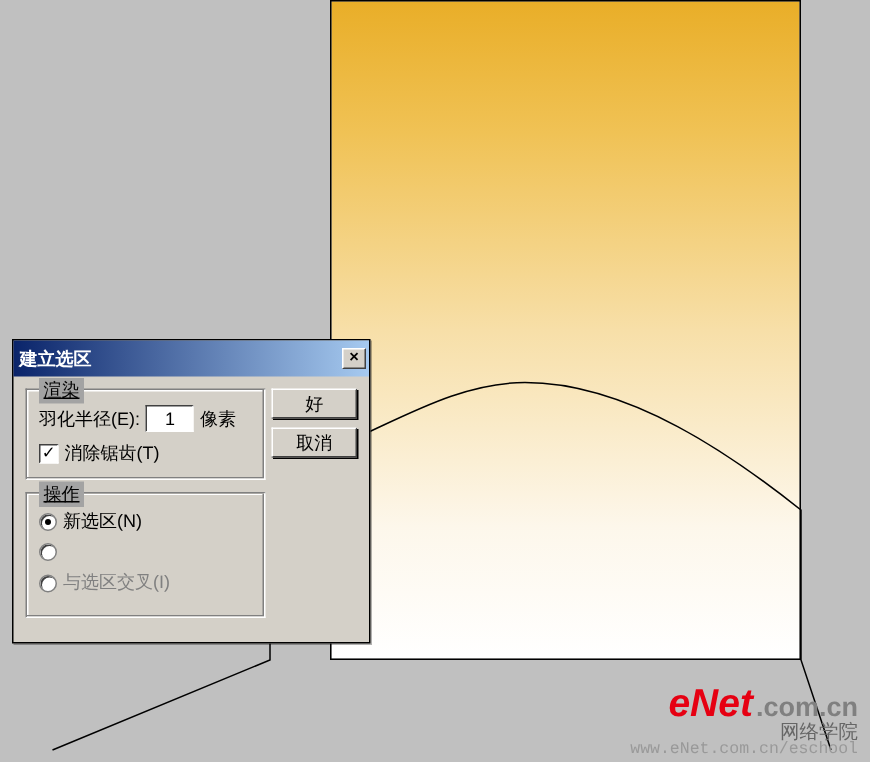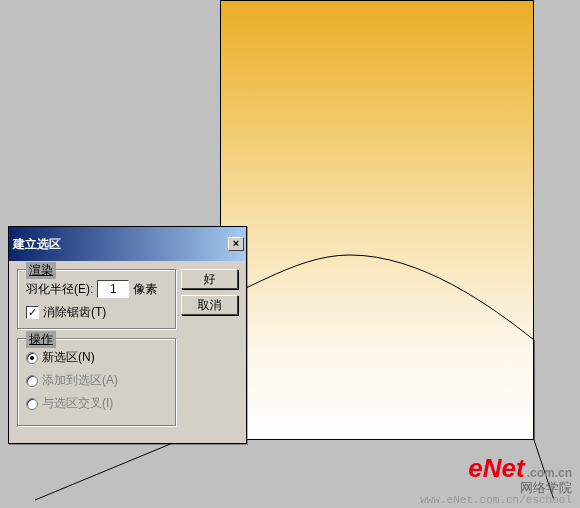--- a/index.html
+++ b/index.html
@@ -34,21 +34,21 @@
     .dialog {
       position: absolute;
       left: 8px;
       top: 226px;
       width: 239px;
       background: #D4D0C8;
       border: 1px solid #000;
       box-shadow: 1px 1px 0 rgba(0,0,0,0.3);
     }
     .titlebar {
-      height: 34px;
+      height: 24px;
       background: linear-gradient(to right, #0A246A, #A6CAF0);
       color: #fff;
       font-weight: bold;
       display: flex;
       align-items: center;
       justify-content: space-between;
       padding: 0 2px 0 4px;
       font-size: 12px;
     }
     .close-btn {
@@ -178,21 +178,21 @@
     }
     .logo {
       font-family: Arial, sans-serif;
       font-weight: bold;
       font-style: italic;
       font-size: 26px;
       color: #E60012;
       line-height: 1;
     }
     .logo-suffix {
-      font-size: 12px;
+      font-size: 18px;
       color: #808080;
       font-style: normal;
       margin-left: 2px;
       text-align: right;
     }
     .logo-cn {
       font-size: 13px;
       color: #666;
       font-style: normal;
       font-weight: normal;
@@ -241,21 +241,20 @@
         </div>
       </div>
       <div class="fieldset">
         <span class="fieldset-label">操作</span>
         <div class="radio-row">
           <div class="radio selected"></div>
           <span>新选区(N)</span>
         </div>
         <div class="radio-row disabled">
           <div class="radio"></div>
-          <span>添加到选区(A)</span>
         </div>
         <div class="radio-row disabled">
           <div class="radio"></div>
           <span>与选区交叉(I)</span>
         </div>
       </div>
     </div>
   </div>
 </div>
 

